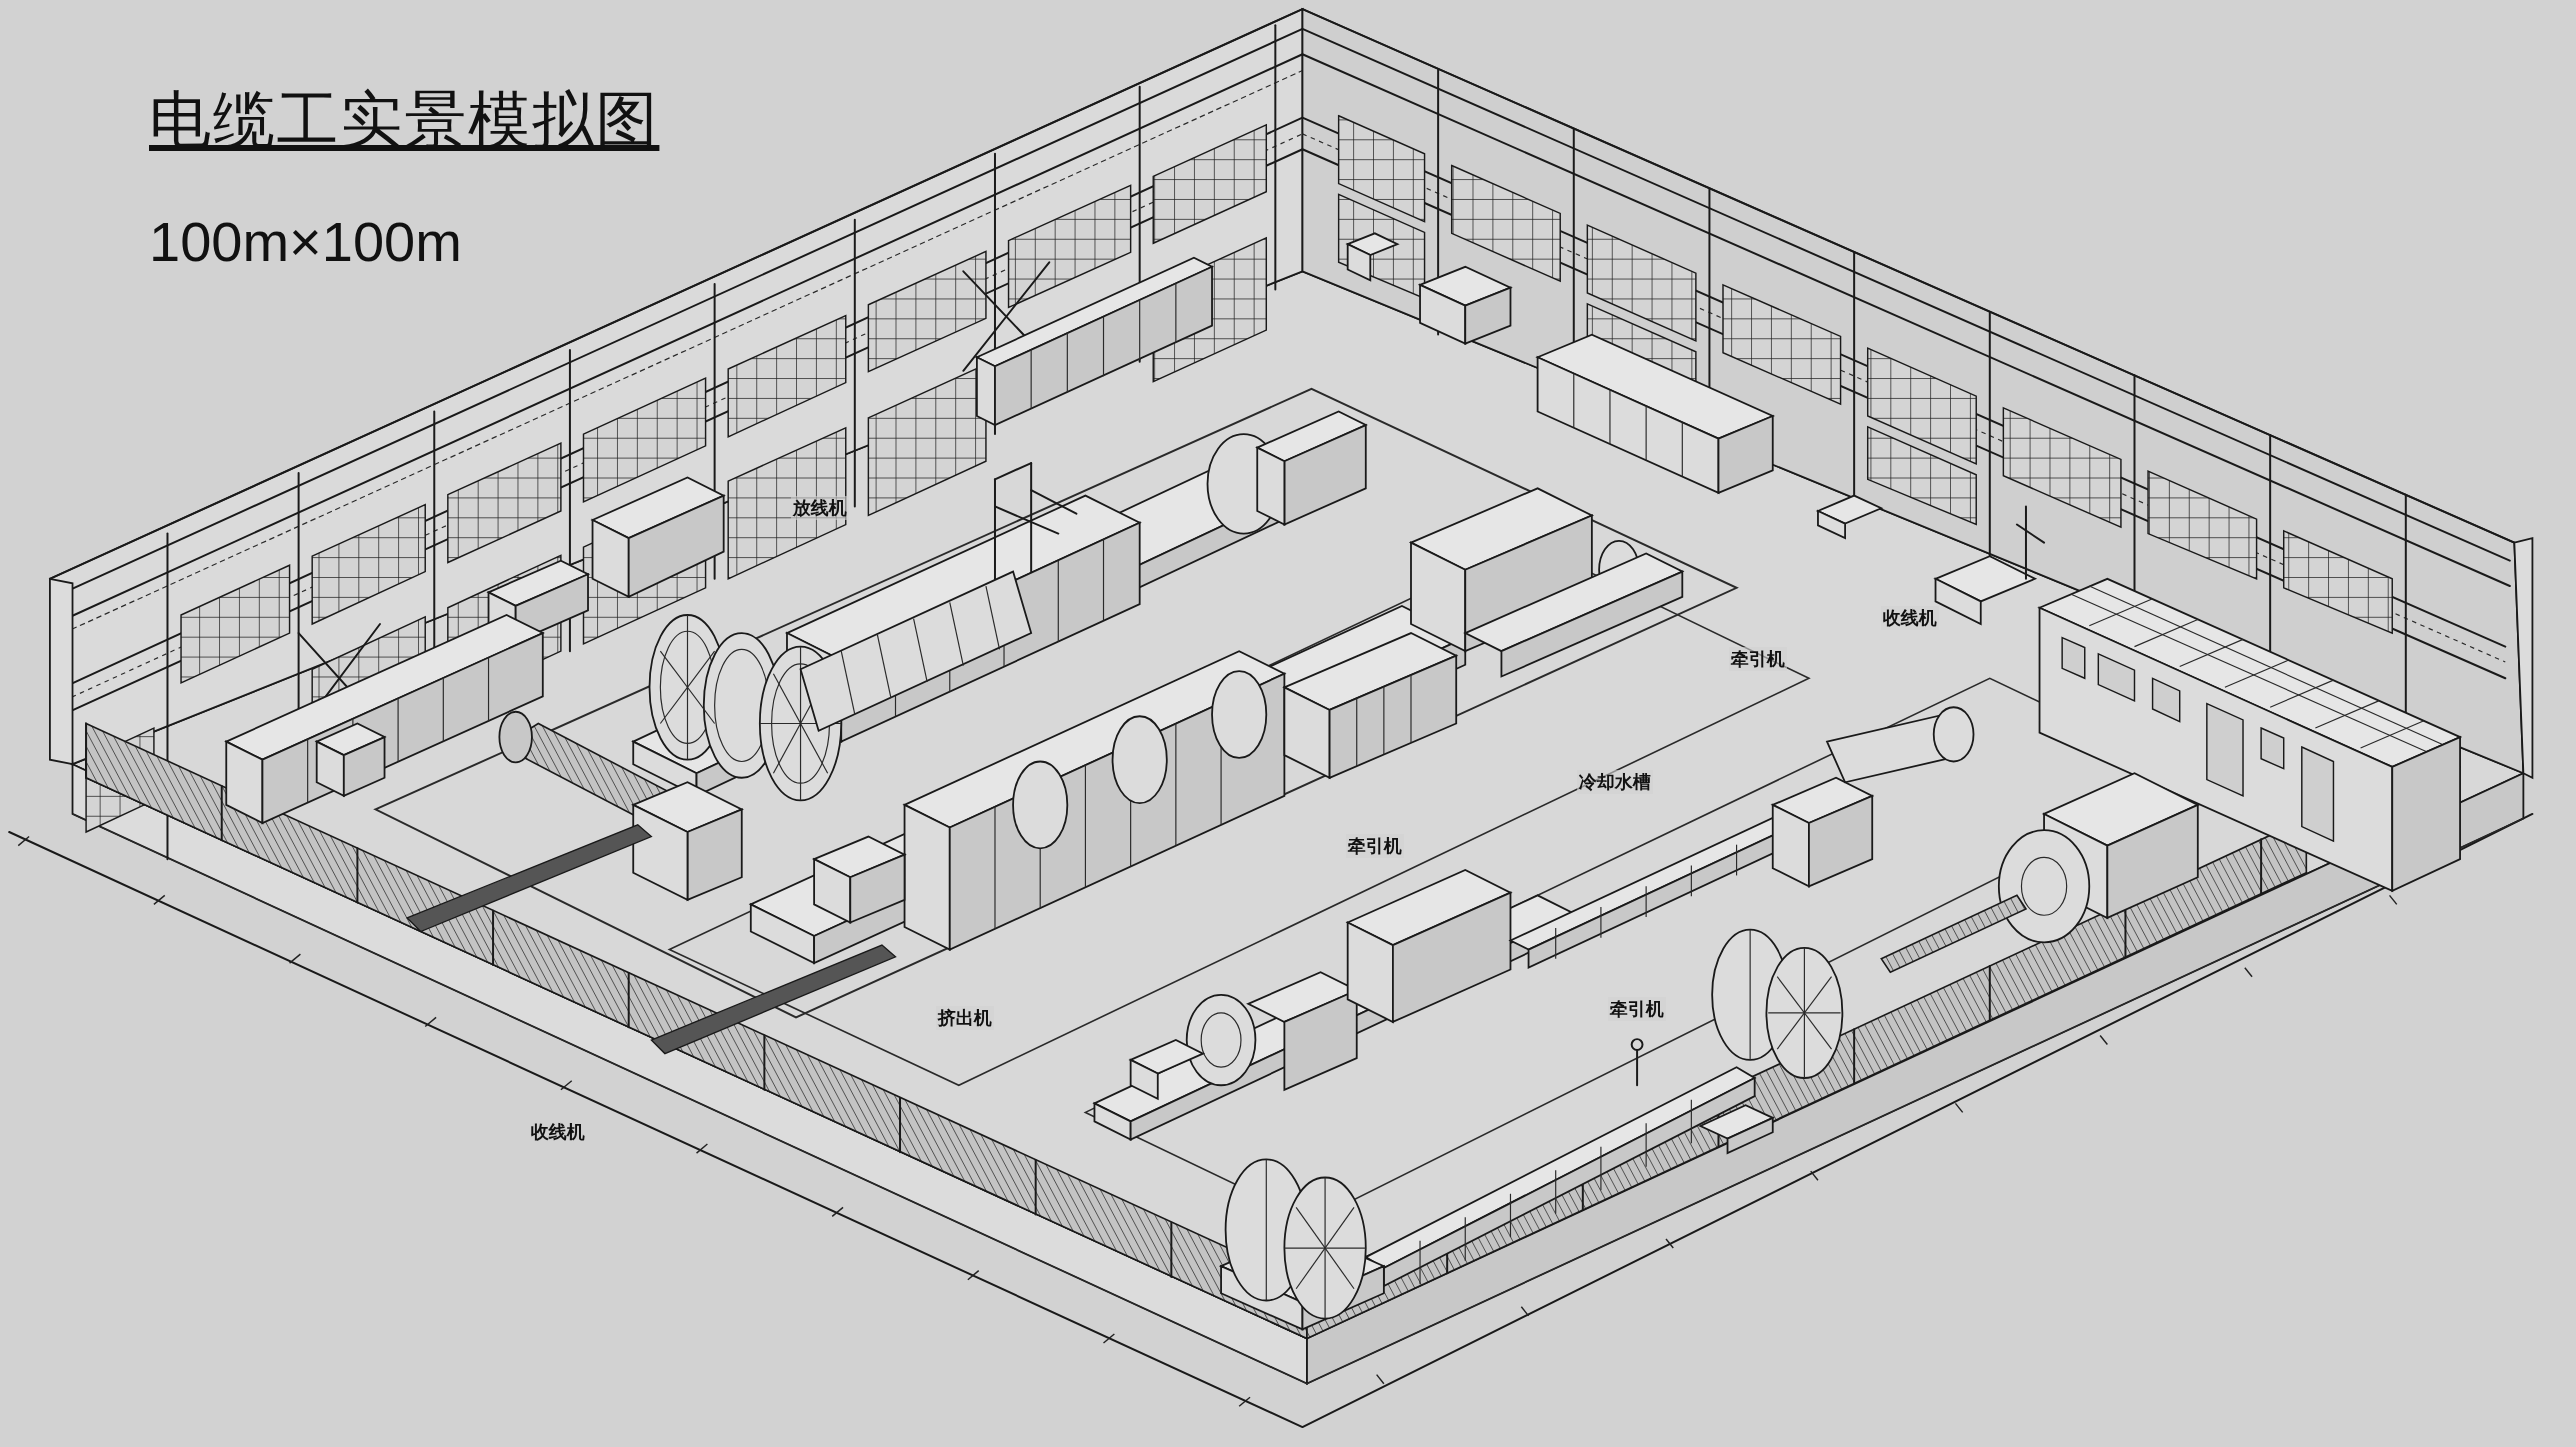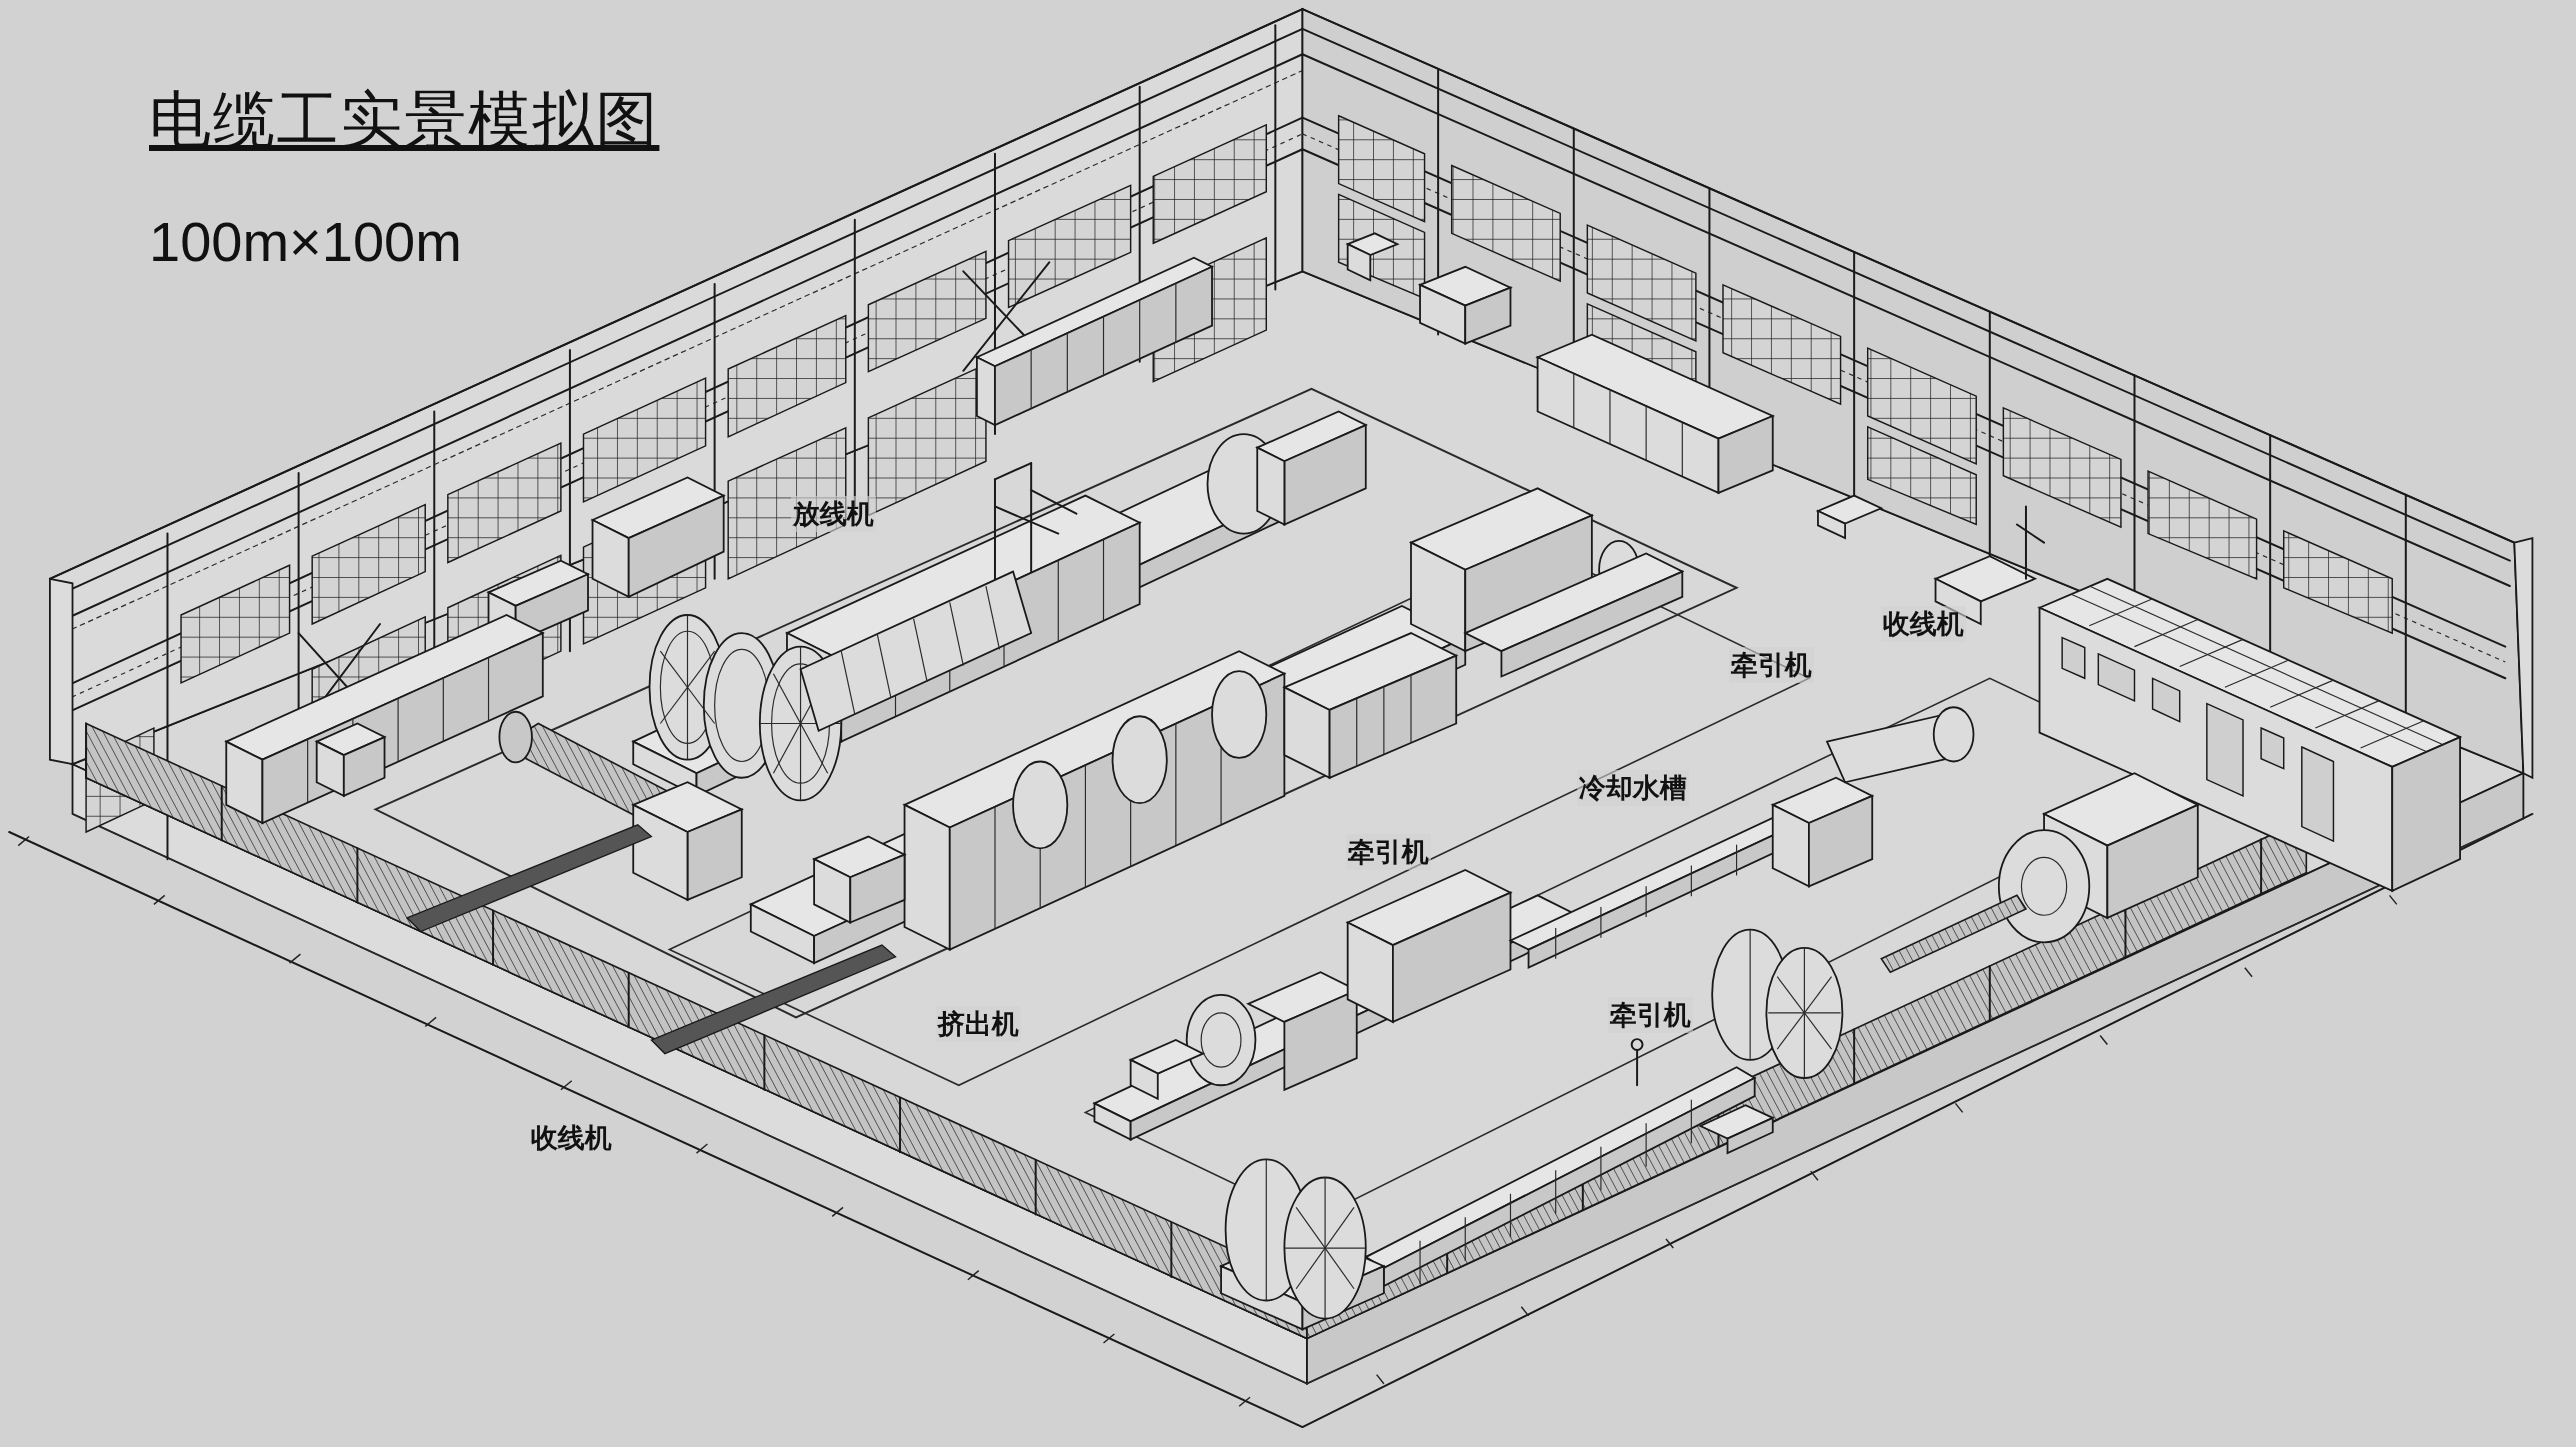--- a/index.html
+++ b/index.html
@@ -1,21 +1,21 @@
 <!DOCTYPE html>
 <html style="font-size:14.5px"><head>
 <meta charset="utf-8">
 <style>
   html, body { margin:0; padding:0; }
   body { width:2576px; height:1447px; background:#d2d2d2; overflow:hidden; position:relative;
          font-family:"DejaVu Sans", "Liberation Sans", sans-serif; }
   #canvas { position:absolute; left:0; top:0; width:2576px; height:1447px; }
   .title { position:absolute; left:149px; top:78px; font-size:62px; color:#111; letter-spacing:1.8px; font-weight:400;text-decoration:underline; }
   .subtitle { position:absolute; left:149px; top:161px; font-size:56px; color:#111; font-family:"Liberation Sans", sans-serif;margin-top:48px; }
-  .label { position:absolute; font-size:27px; color:#111; font-weight:700; white-space:nowrap;
+  .label { position:absolute; font-size:18px; color:#111; font-weight:700; white-space:nowrap;
            background:rgba(210,210,210,0.6); padding:0 1.8px; }
   svg .ln { stroke:#1a1a1a; fill:none; stroke-width:2.2; stroke-linejoin:round; stroke-linecap:round; }
   svg .thin { stroke:#2a2a2a; fill:none; stroke-width:1.3; }
   svg .face1 { fill:#dcdcdc; stroke:#1a1a1a; stroke-width:2; }
   svg .face2 { fill:#c8c8c8; stroke:#1a1a1a; stroke-width:2; }
   svg .face3 { fill:#e6e6e6; stroke:#1a1a1a; stroke-width:2; }
   svg .hatch { fill:url(#hatch); stroke:#1a1a1a; stroke-width:1.8; }
   svg .vhatch { fill:url(#vhatch); stroke:#1a1a1a; stroke-width:1.8; }
   svg .win { fill:#cfcfcf; stroke:#1a1a1a; stroke-width:1.6; }
   svg .tick { stroke:#222; stroke-width:1.6; fill:none; }

